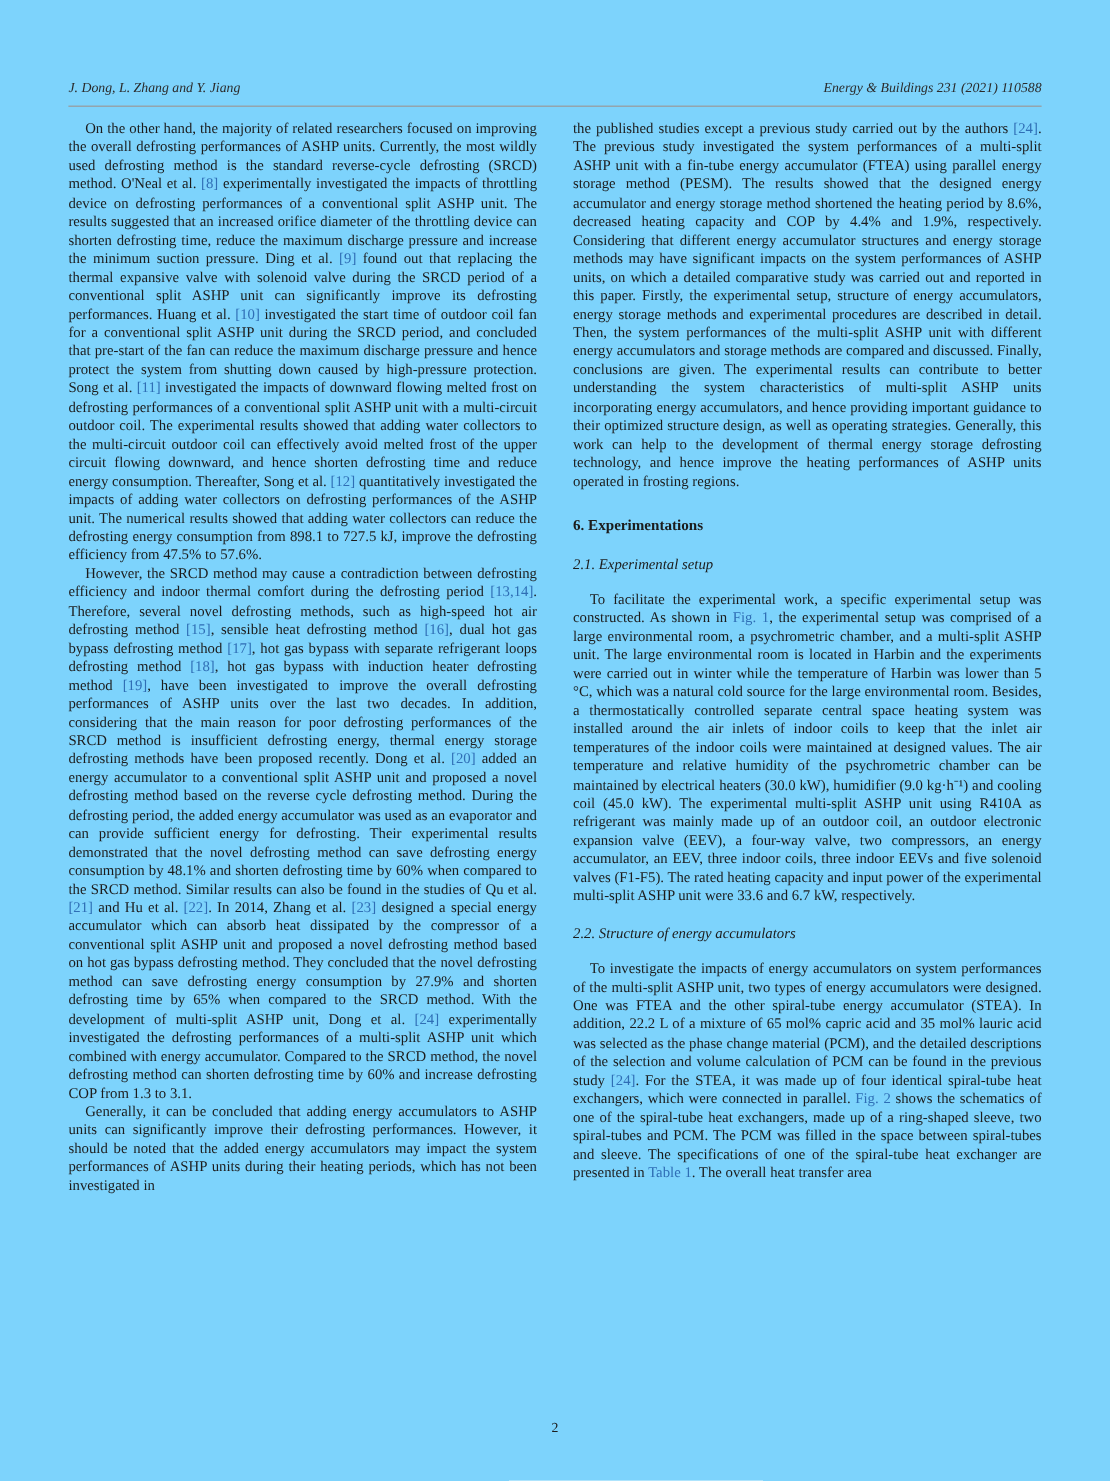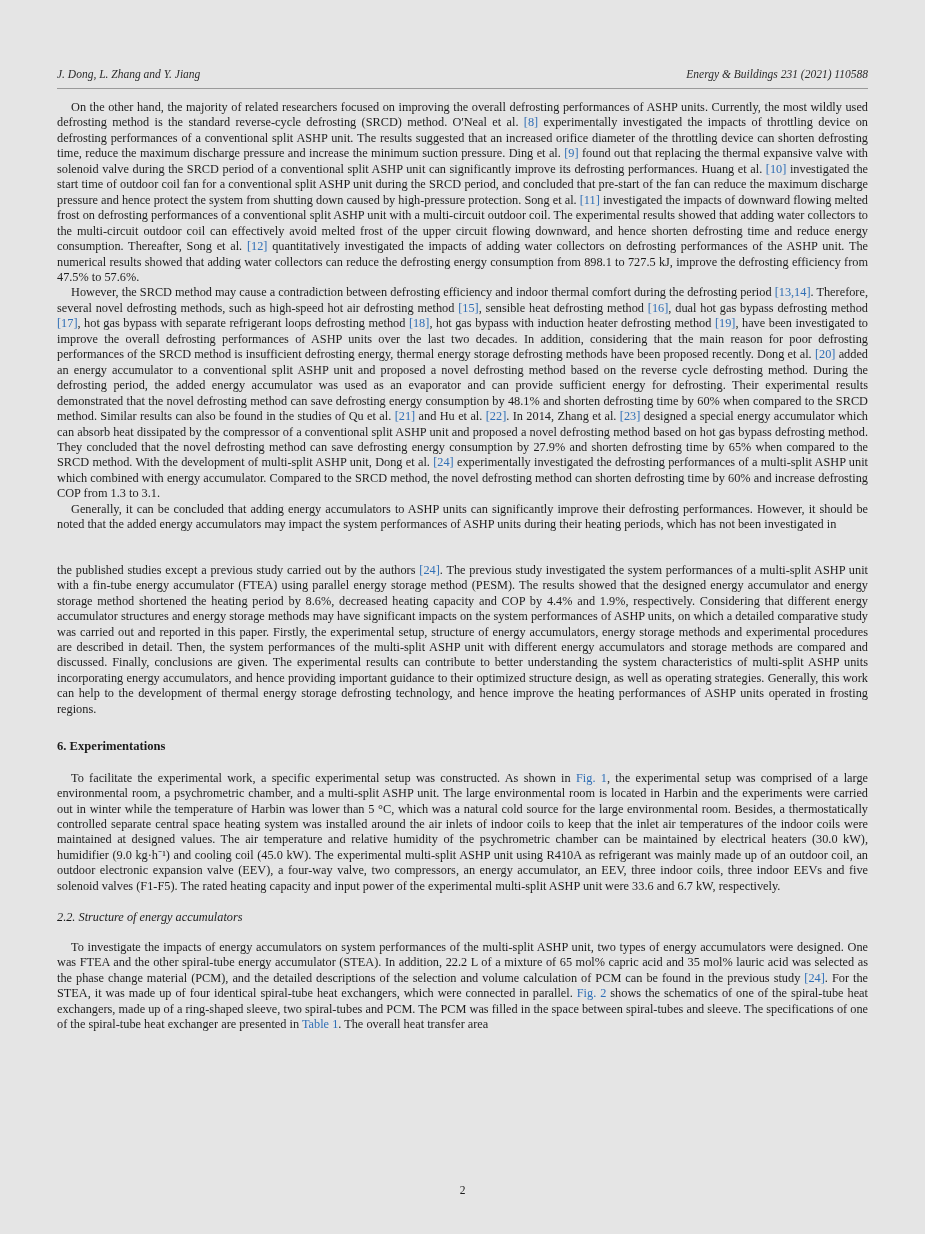--- a/index.html
+++ b/index.html
@@ -3,21 +3,21 @@
 <meta charset="utf-8">
 <title>Paper Page</title>
 <style>
   * { box-sizing: border-box; }
   html, body { margin: 0; padding: 0; background: #ffffff; }
   .page {
     position: relative;
     width: 925px;
     height: 1234px;
     margin: 0 auto;
-    background: #e5e5e5;
+    background: #7dd3fc;
     font-family: "Liberation Serif", serif;
     color: #1c1c1c;
     overflow: hidden;
   }
   .header {
     position: absolute;
     top: 68px;
     left: 57px;
     right: 57px;
     display: flex;
@@ -35,21 +35,20 @@
     border-top: 1px solid #9a9a9a;
     height: 0;
   }
   .content {
     position: absolute;
     top: 100px;
     left: 57px;
     right: 57px;
     display: flex;
     gap: 30px;
-    flex-direction: column;
   }
   .col {
     flex: 1 1 0;
     text-align: justify;
     font-size: 12.3px;
     line-height: 15.45px;
     color: #1c1c1c;
   }
   p.para { margin: 0; }
   p.para.indent { text-indent: 14px; }
@@ -96,20 +95,21 @@
 
   <div class="content">
     <div class="col">
         <p class="para indent">On the other hand, the majority of related researchers focused on improving the overall defrosting performances of ASHP units. Currently, the most wildly used defrosting method is the standard reverse-cycle defrosting (SRCD) method. O'Neal et al. <a class="cite">[8]</a> experimentally investigated the impacts of throttling device on defrosting performances of a conventional split ASHP unit. The results suggested that an increased orifice diameter of the throttling device can shorten defrosting time, reduce the maximum discharge pressure and increase the minimum suction pressure. Ding et al. <a class="cite">[9]</a> found out that replacing the thermal expansive valve with solenoid valve during the SRCD period of a conventional split ASHP unit can significantly improve its defrosting performances. Huang et al. <a class="cite">[10]</a> investigated the start time of outdoor coil fan for a conventional split ASHP unit during the SRCD period, and concluded that pre-start of the fan can reduce the maximum discharge pressure and hence protect the system from shutting down caused by high-pressure protection. Song et al. <a class="cite">[11]</a> investigated the impacts of downward flowing melted frost on defrosting performances of a conventional split ASHP unit with a multi-circuit outdoor coil. The experimental results showed that adding water collectors to the multi-circuit outdoor coil can effectively avoid melted frost of the upper circuit flowing downward, and hence shorten defrosting time and reduce energy consumption. Thereafter, Song et al. <a class="cite">[12]</a> quantitatively investigated the impacts of adding water collectors on defrosting performances of the ASHP unit. The numerical results showed that adding water collectors can reduce the defrosting energy consumption from 898.1 to 727.5 kJ, improve the defrosting efficiency from 47.5% to 57.6%.</p>
         <p class="para indent">However, the SRCD method may cause a contradiction between defrosting efficiency and indoor thermal comfort during the defrosting period <a class="cite">[13,14]</a>. Therefore, several novel defrosting methods, such as high-speed hot air defrosting method <a class="cite">[15]</a>, sensible heat defrosting method <a class="cite">[16]</a>, dual hot gas bypass defrosting method <a class="cite">[17]</a>, hot gas bypass with separate refrigerant loops defrosting method <a class="cite">[18]</a>, hot gas bypass with induction heater defrosting method <a class="cite">[19]</a>, have been investigated to improve the overall defrosting performances of ASHP units over the last two decades. In addition, considering that the main reason for poor defrosting performances of the SRCD method is insufficient defrosting energy, thermal energy storage defrosting methods have been proposed recently. Dong et al. <a class="cite">[20]</a> added an energy accumulator to a conventional split ASHP unit and proposed a novel defrosting method based on the reverse cycle defrosting method. During the defrosting period, the added energy accumulator was used as an evaporator and can provide sufficient energy for defrosting. Their experimental results demonstrated that the novel defrosting method can save defrosting energy consumption by 48.1% and shorten defrosting time by 60% when compared to the SRCD method. Similar results can also be found in the studies of Qu et al. <a class="cite">[21]</a> and Hu et al. <a class="cite">[22]</a>. In 2014, Zhang et al. <a class="cite">[23]</a> designed a special energy accumulator which can absorb heat dissipated by the compressor of a conventional split ASHP unit and proposed a novel defrosting method based on hot gas bypass defrosting method. They concluded that the novel defrosting method can save defrosting energy consumption by 27.9% and shorten defrosting time by 65% when compared to the SRCD method. With the development of multi-split ASHP unit, Dong et al. <a class="cite">[24]</a> experimentally investigated the defrosting performances of a multi-split ASHP unit which combined with energy accumulator. Compared to the SRCD method, the novel defrosting method can shorten defrosting time by 60% and increase defrosting COP from 1.3 to 3.1.</p>
         <p class="para indent">Generally, it can be concluded that adding energy accumulators to ASHP units can significantly improve their defrosting performances. However, it should be noted that the added energy accumulators may impact the system performances of ASHP units during their heating periods, which has not been investigated in</p>
       </div>
     <div class="col">
         <p class="para">the published studies except a previous study carried out by the authors <a class="cite">[24]</a>. The previous study investigated the system performances of a multi-split ASHP unit with a fin-tube energy accumulator (FTEA) using parallel energy storage method (PESM). The results showed that the designed energy accumulator and energy storage method shortened the heating period by 8.6%, decreased heating capacity and COP by 4.4% and 1.9%, respectively. Considering that different energy accumulator structures and energy storage methods may have significant impacts on the system performances of ASHP units, on which a detailed comparative study was carried out and reported in this paper. Firstly, the experimental setup, structure of energy accumulators, energy storage methods and experimental procedures are described in detail. Then, the system performances of the multi-split ASHP unit with different energy accumulators and storage methods are compared and discussed. Finally, conclusions are given. The experimental results can contribute to better understanding the system characteristics of multi-split ASHP units incorporating energy accumulators, and hence providing important guidance to their optimized structure design, as well as operating strategies. Generally, this work can help to the development of thermal energy storage defrosting technology, and hence improve the heating performances of ASHP units operated in frosting regions.</p>
         <h2 class="sec-heading">6. Experimentations</h2>
+        <h3 class="sub-heading">2.1. Experimental setup</h3>
         <p class="para indent">To facilitate the experimental work, a specific experimental setup was constructed. As shown in <a class="cite">Fig. 1</a>, the experimental setup was comprised of a large environmental room, a psychrometric chamber, and a multi-split ASHP unit. The large environmental room is located in Harbin and the experiments were carried out in winter while the temperature of Harbin was lower than 5 °C, which was a natural cold source for the large environmental room. Besides, a thermostatically controlled separate central space heating system was installed around the air inlets of indoor coils to keep that the inlet air temperatures of the indoor coils were maintained at designed values. The air temperature and relative humidity of the psychrometric chamber can be maintained by electrical heaters (30.0 kW), humidifier (9.0 kg·h⁻¹) and cooling coil (45.0 kW). The experimental multi-split ASHP unit using R410A as refrigerant was mainly made up of an outdoor coil, an outdoor electronic expansion valve (EEV), a four-way valve, two compressors, an energy accumulator, an EEV, three indoor coils, three indoor EEVs and five solenoid valves (F1-F5). The rated heating capacity and input power of the experimental multi-split ASHP unit were 33.6 and 6.7 kW, respectively.</p>
         <h3 class="sub-heading">2.2. Structure of energy accumulators</h3>
         <p class="para indent">To investigate the impacts of energy accumulators on system performances of the multi-split ASHP unit, two types of energy accumulators were designed. One was FTEA and the other spiral-tube energy accumulator (STEA). In addition, 22.2 L of a mixture of 65 mol% capric acid and 35 mol% lauric acid was selected as the phase change material (PCM), and the detailed descriptions of the selection and volume calculation of PCM can be found in the previous study <a class="cite">[24]</a>. For the STEA, it was made up of four identical spiral-tube heat exchangers, which were connected in parallel. <a class="cite">Fig. 2</a> shows the schematics of one of the spiral-tube heat exchangers, made up of a ring-shaped sleeve, two spiral-tubes and PCM. The PCM was filled in the space between spiral-tubes and sleeve. The specifications of one of the spiral-tube heat exchanger are presented in <a class="cite">Table 1</a>. The overall heat transfer area</p>
       </div>
   </div>
 
   <div class="footer">2</div>
 
 </div>
 

